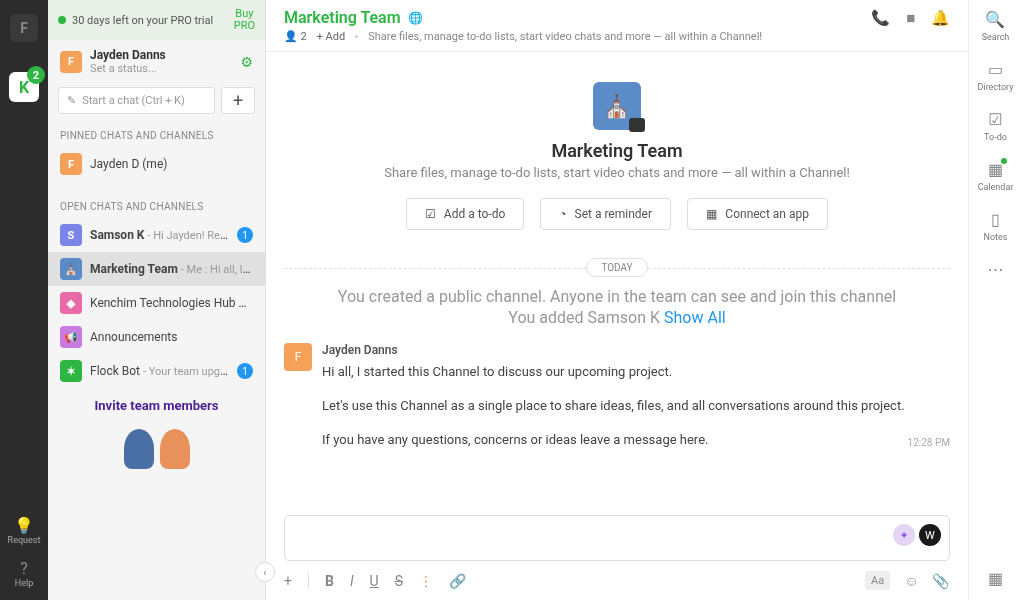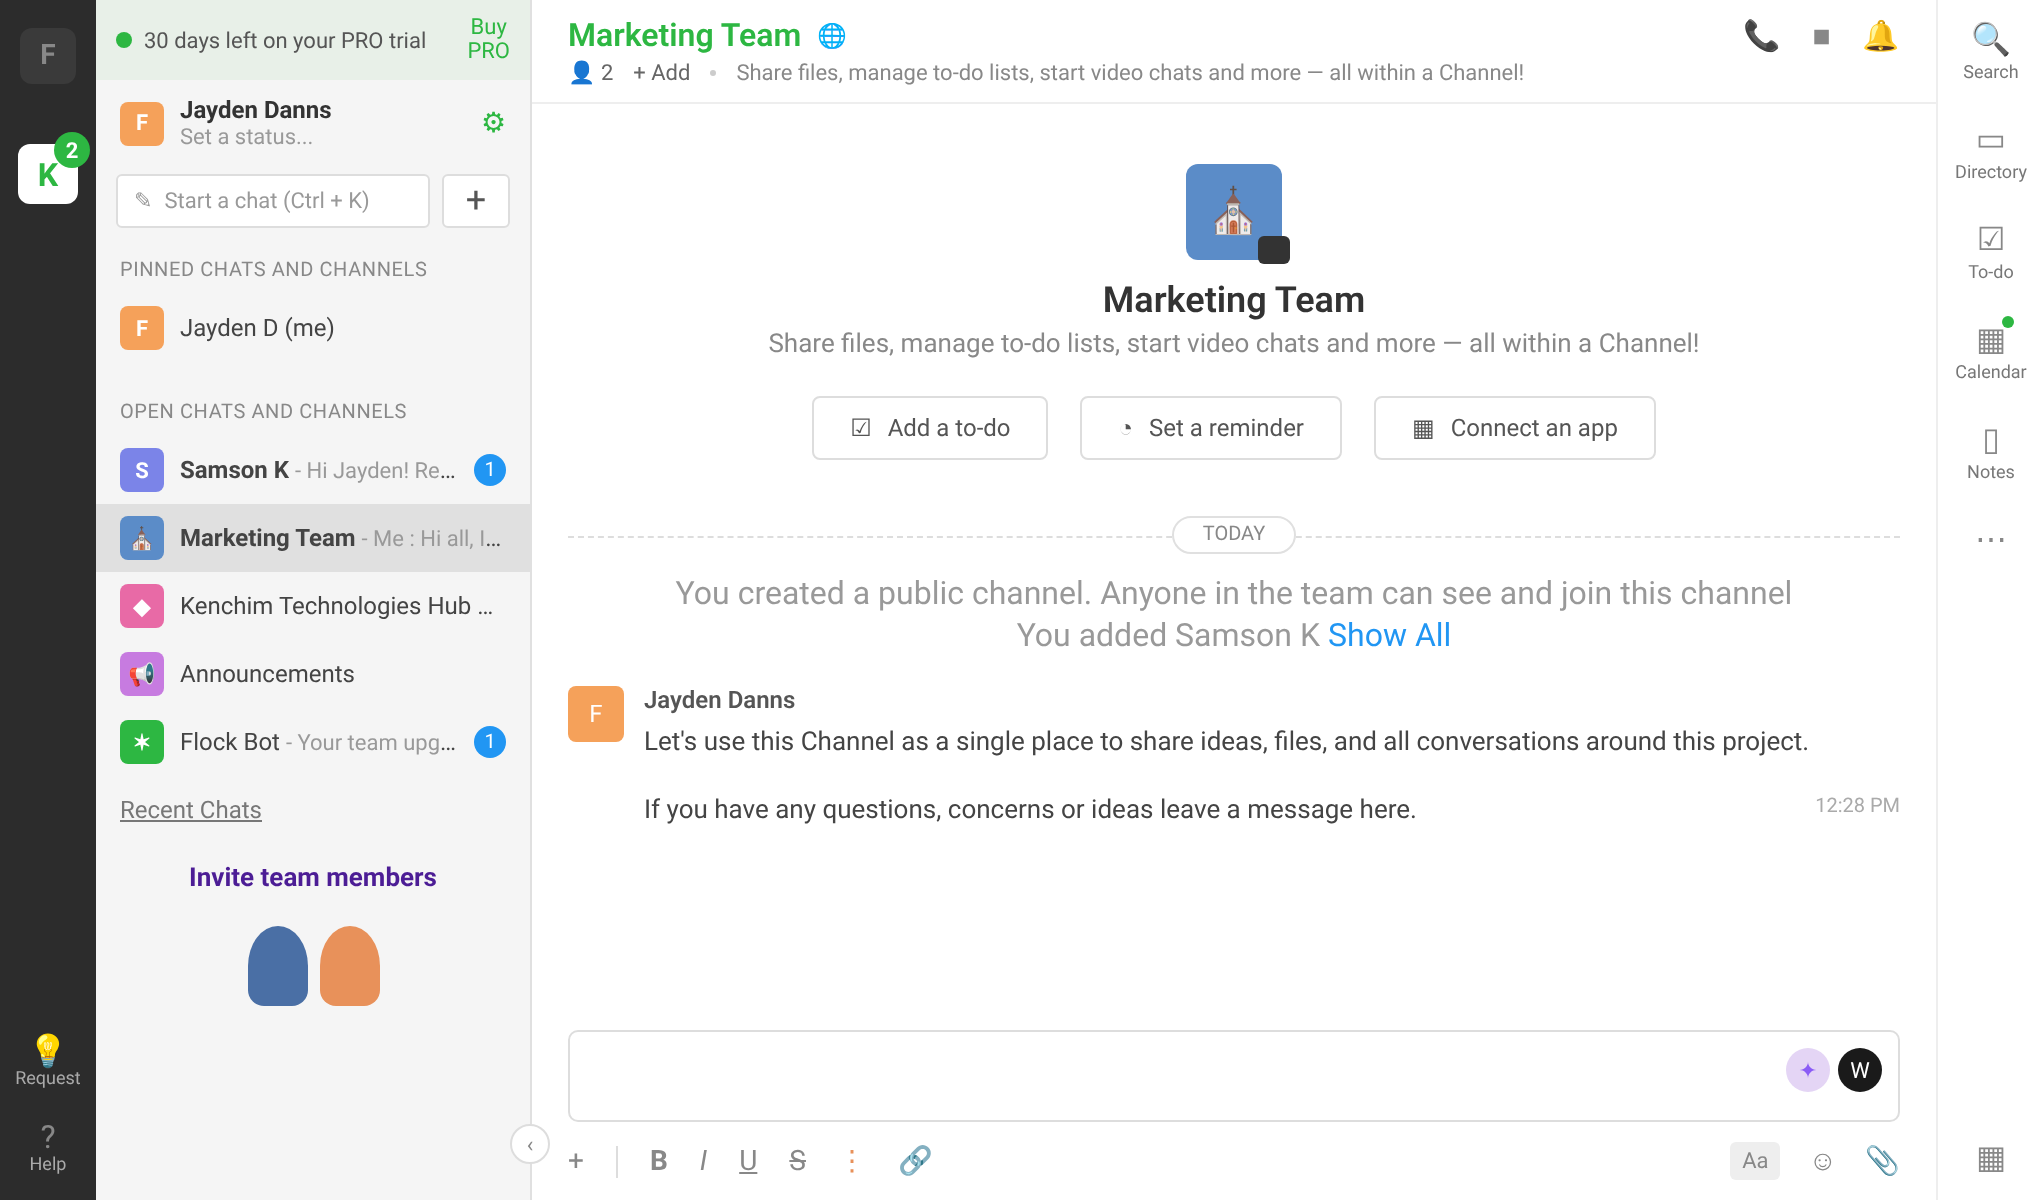--- a/index.html
+++ b/index.html
@@ -61,21 +61,21 @@
 .date-sep::before{content:"";position:absolute;left:0;right:0;top:50%;border-top:1px dashed #ddd}
 .date-lbl{background:#fff;border:1px solid #e0e0e0;border-radius:12px;padding:3px 14px;font-size:10px;color:#888;z-index:1}
 .sys-msg{text-align:center;font-size:16px;color:#999;margin:2px 0}
 .sys-msg a{color:#2196f3;text-decoration:none;margin-left:4px}
 .message{display:flex;gap:10px;margin-top:16px;padding-bottom:10px}
 .msg-avatar{width:28px;height:28px;border-radius:4px;background:#f5a15a;display:flex;align-items:center;justify-content:center;color:#fff;font-size:12px;flex-shrink:0}
 .msg-body{flex:1;min-width:0}
 .msg-author{font-size:12px;font-weight:600;color:#555;margin-bottom:4px}
 .msg-text{font-size:13px;color:#444;line-height:1.7}
 .msg-text p{margin-bottom:12px}
-.msg-row-last{display:flex;}
+.msg-row-last{display:flex;align-items:flex-end}
 .msg-time{font-size:10px;color:#aaa;margin-left:auto;white-space:nowrap}
 .composer{border:1px solid #ddd;border-radius:5px;margin:10px 18px 4px;position:relative;min-height:46px}
 .comp-badges{position:absolute;right:8px;top:8px;display:flex;gap:4px}
 .comp-badge{width:22px;height:22px;border-radius:50%;display:flex;align-items:center;justify-content:center;font-size:11px}
 .toolbar{display:flex;align-items:center;gap:16px;padding:6px 18px 10px;color:#888;font-size:14px}
 .toolbar .sep{width:1px;height:16px;background:#ddd}
 .toolbar .right{margin-left:auto;display:flex;gap:14px;align-items:center}
 .right-rail{width:54px;border-left:1px solid #eee;display:flex;flex-direction:column;align-items:center;padding-top:10px;gap:18px;color:#777;font-size:9px}
 .right-item{display:flex;flex-direction:column;align-items:center;gap:3px;cursor:pointer;position:relative}
 .right-item .ico{font-size:16px;color:#888}
@@ -147,21 +147,20 @@
     </div>
     <div class="chat-item">
       <div class="avatar" style="background:#c77be0">📢</div>
       <span class="chat-label">Announcements</span>
     </div>
     <div class="chat-item">
       <div class="avatar" style="background:#2db742">✶</div>
       <span class="chat-label"><span>Flock Bot</span> <span class="chat-preview">- Your team upgr...</span></span>
       <span class="badge">1</span>
     </div>
-    <div class="recent-link">Recent Chats</div>
     <div class="invite-panel">
       <div class="invite-title">Invite team members</div>
       <div class="people-illus">
         <div class="person" style="background:#4a6fa5"></div>
         <div class="person" style="background:#e8915a"></div>
       </div>
     </div>
   </div>
   <div class="collapse-caret">‹</div>
 </div>
@@ -207,20 +206,21 @@
     <div class="date-sep">
       <span class="date-lbl">TODAY</span>
     </div>
     <div class="sys-msg">You created a public channel. Anyone in the team can see and join this channel</div>
     <div class="sys-msg"><span>You added Samson K</span><a href="#">Show All</a></div>
     <div class="message">
       <div class="msg-avatar">F</div>
       <div class="msg-body">
         <div class="msg-author">Jayden Danns</div>
         <div class="msg-text">
+          <p>Hi all, I started this Channel to discuss our upcoming project.</p>
           <p>Let's use this Channel as a single place to share ideas, files, and all conversations around this project.</p>
           <div class="msg-row-last">
               <span>If you have any questions, concerns or ideas leave a message here.</span>
               <span class="msg-time">12:28 PM</span>
             </div>
         </div>
       </div>
     </div>
   </div>
   <div class="composer">

